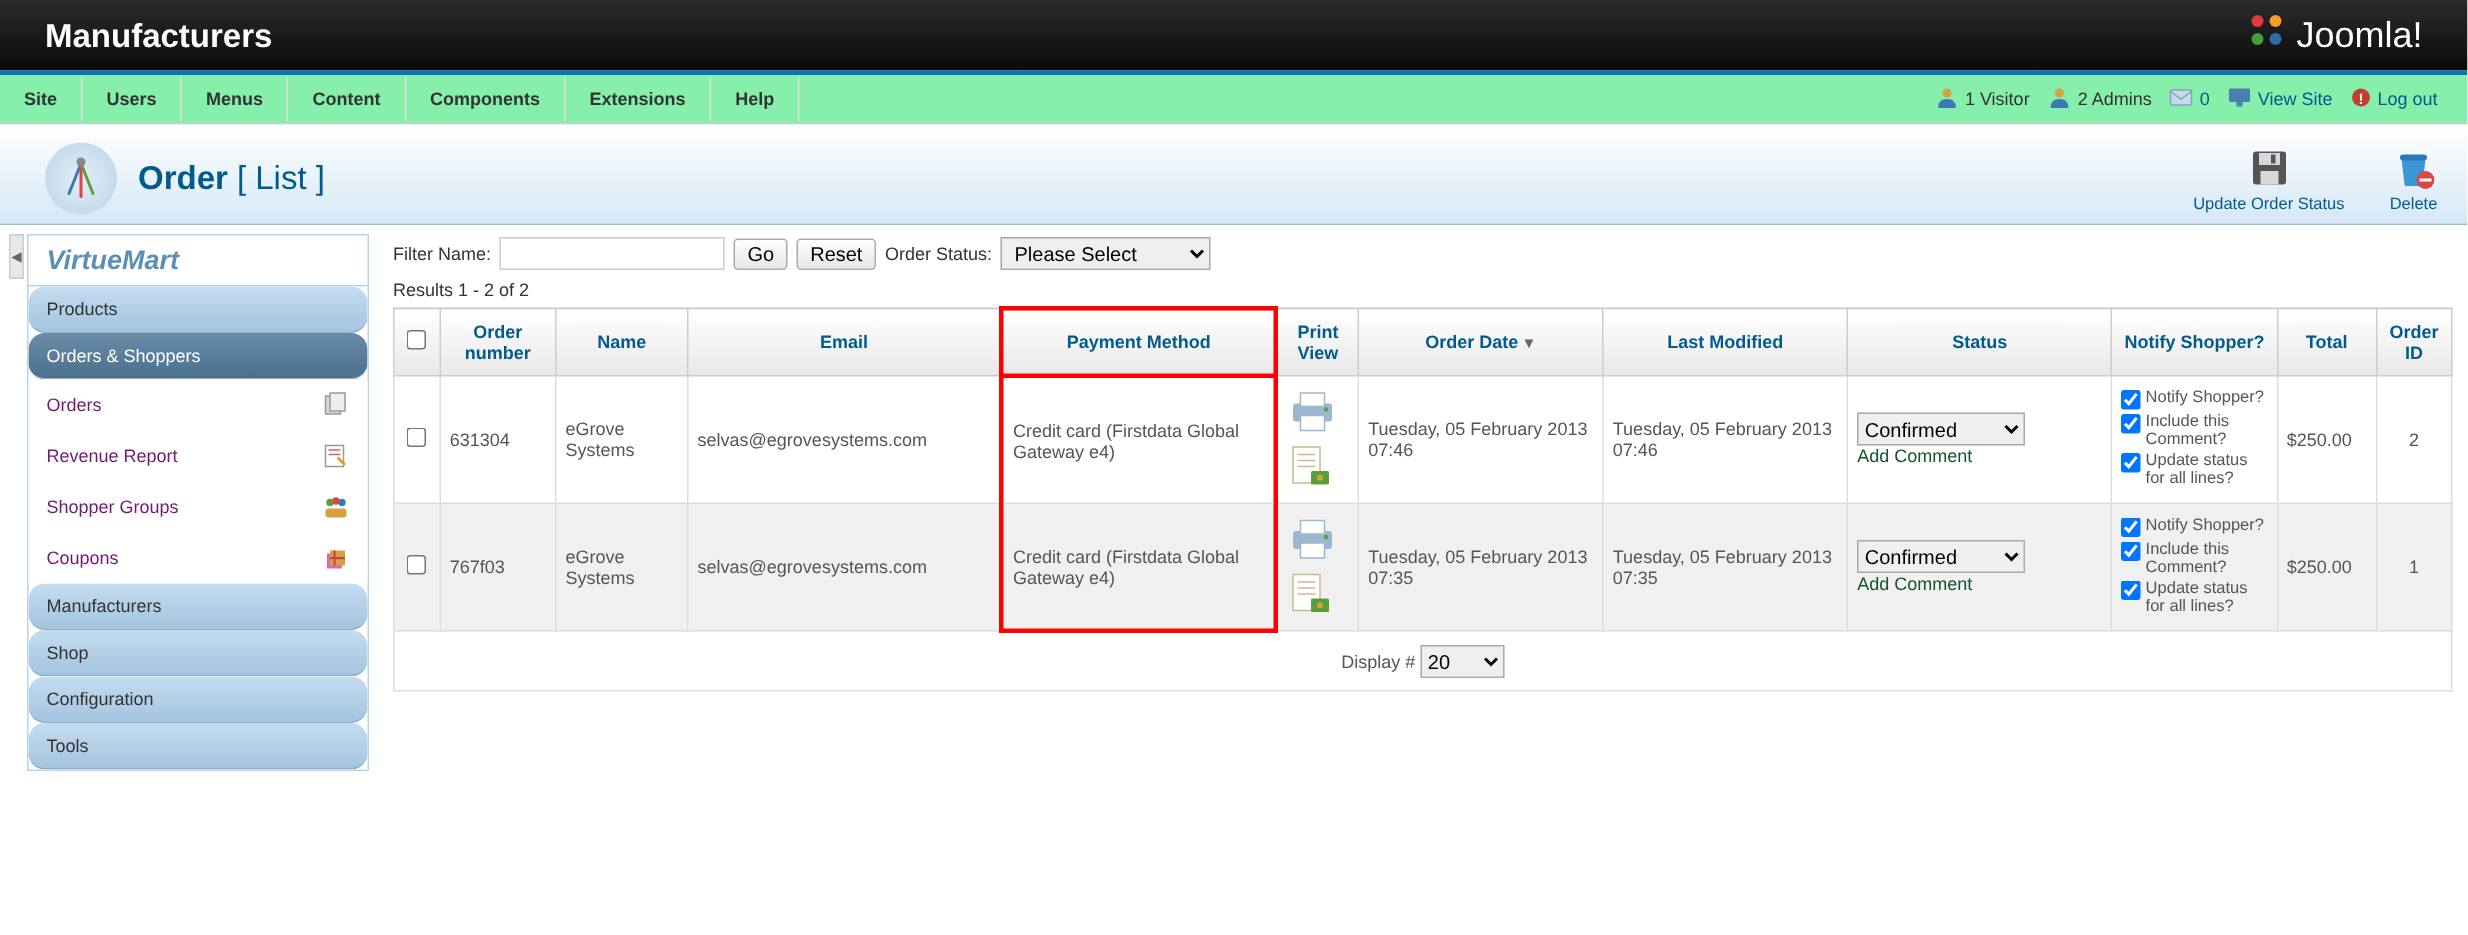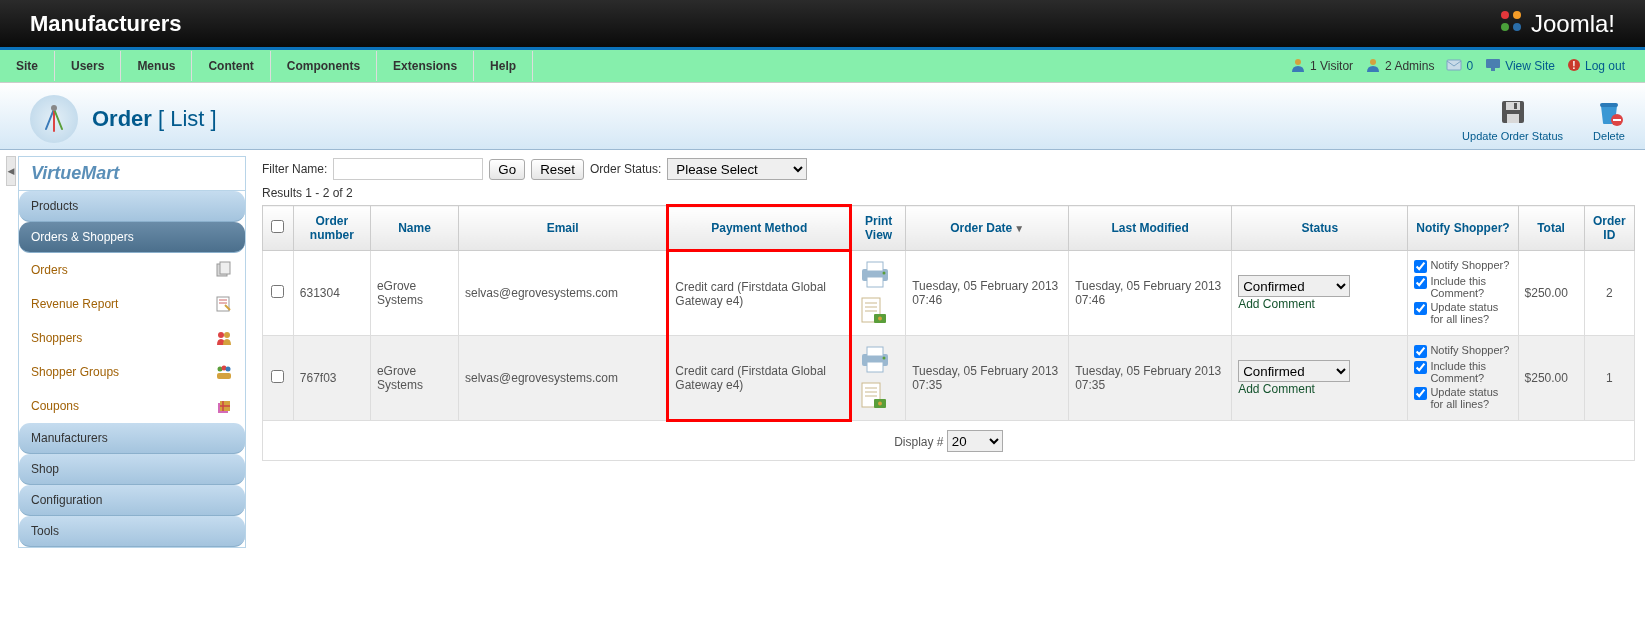--- a/index.html
+++ b/index.html
@@ -31,21 +31,21 @@
 
 .main { display: flex; }
 .sidebar { width: 252px; padding: 6px 6px 6px 18px; background: #fff; position: relative; }
 .sidebar-collapse { position: absolute; left: 6px; top: 6px; width: 10px; height: 30px; background: #e8e8e8; border: 1px solid #ccc; display: flex; align-items: center; justify-content: center; font-size: 9px; color: #666; cursor: pointer; }
 .sidebar-inner { border: 1px solid #b8d4e8; }
 .sidebar-logo { padding: 6px 12px; text-align: left; border-bottom: 1px solid #b8d4e8; }
 .sidebar-logo span { font-style: italic; color: #5a8fb8; font-size: 18px; font-weight: bold; }
 .sidebar-section { padding: 8px 12px; background: linear-gradient(#c5dcef, #a4c4de); color: #333; cursor: pointer; border-bottom: 1px solid #8bb0cc; border-radius: 11px; }
 .sidebar-section.active { background: linear-gradient(#6a8ca8, #4b6f8c); color: #fff; }
 .sidebar-sub { background: #fff; }
-.sidebar-sub-item { padding: 8px 12px; display: flex; align-items: center; cursor: pointer; color: #a16207; }
+.sidebar-sub-item { padding: 8px 12px; display: flex; align-items: center; cursor: pointer; color: #701a75; }
 .sidebar-sub-item .sub-icon { margin-left: auto; width: 18px; height: 18px; }
 
 
 .content { flex: 1; padding: 8px 10px; }
 .filter-row { display: flex; align-items: center; gap: 6px; margin-bottom: 6px; }
 .filter-row label { color: #333; }
 .filter-input { width: 150px; height: 22px; border: 1px solid #ccc; padding: 2px 4px; }
 .filter-btn { padding: 2px 8px; background: linear-gradient(#fff,#e6e6e6); border: 1px solid #aaa; border-radius: 3px; cursor: pointer; }
 .filter-select { height: 22px; border: 1px solid #aaa; min-width: 140px; padding: 1px 4px; }
 .results-text { margin-bottom: 4px; color: #333; }
@@ -186,29 +186,20 @@
                 <rect x="2" y="3" width="10" height="12" fill="#d8d8d8" stroke="#999"></rect>
                 <rect x="5" y="1" width="10" height="12" fill="#eee" stroke="#999"></rect>
               </svg></span>
           </div>
         <div class="sidebar-sub-item">
             <span>Revenue Report</span>
             <span class="sub-icon"><svg width="18" height="18">
                 <rect x="2" y="2" width="12" height="14" fill="#fff" stroke="#999"></rect>
                 <path d="M4 5 L12 5 M4 8 L12 8" stroke="#c66"></path>
                 <path d="M10 10 L15 15" stroke="#d4a23e" stroke-width="2"></path>
-              </svg></span>
-          </div>
-        <div class="sidebar-sub-item">
-            <span>Shoppers</span>
-            <span class="sub-icon"><svg width="18" height="18">
-                <circle cx="6" cy="6" r="3" fill="#d44"></circle>
-                <circle cx="12" cy="6" r="3" fill="#d4a23e"></circle>
-                <path d="M2 16 Q2 10 6 10 Q10 10 10 16 Z" fill="#d44"></path>
-                <path d="M8 16 Q8 10 12 10 Q16 10 16 16 Z" fill="#d4a23e"></path>
               </svg></span>
           </div>
         <div class="sidebar-sub-item">
             <span>Shopper Groups</span>
             <span class="sub-icon"><svg width="18" height="18">
                 <circle cx="5" cy="6" r="2.5" fill="#5a9e3a"></circle>
                 <circle cx="9" cy="5" r="2.5" fill="#d44"></circle>
                 <circle cx="13" cy="6" r="2.5" fill="#3a7ab8"></circle>
                 <rect x="2" y="10" width="14" height="6" rx="2" fill="#d4a23e"></rect>
               </svg></span>

